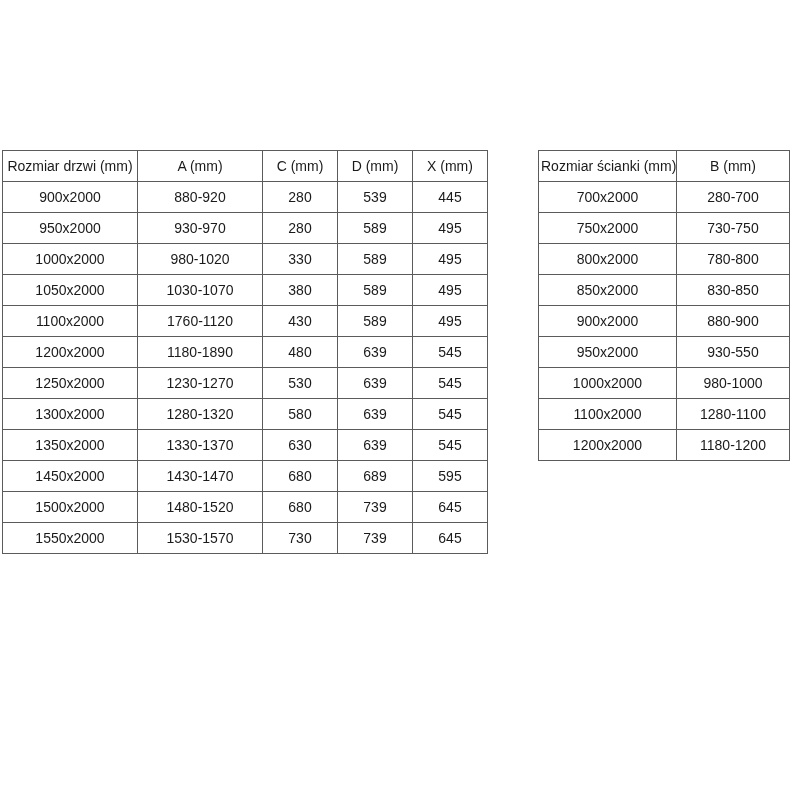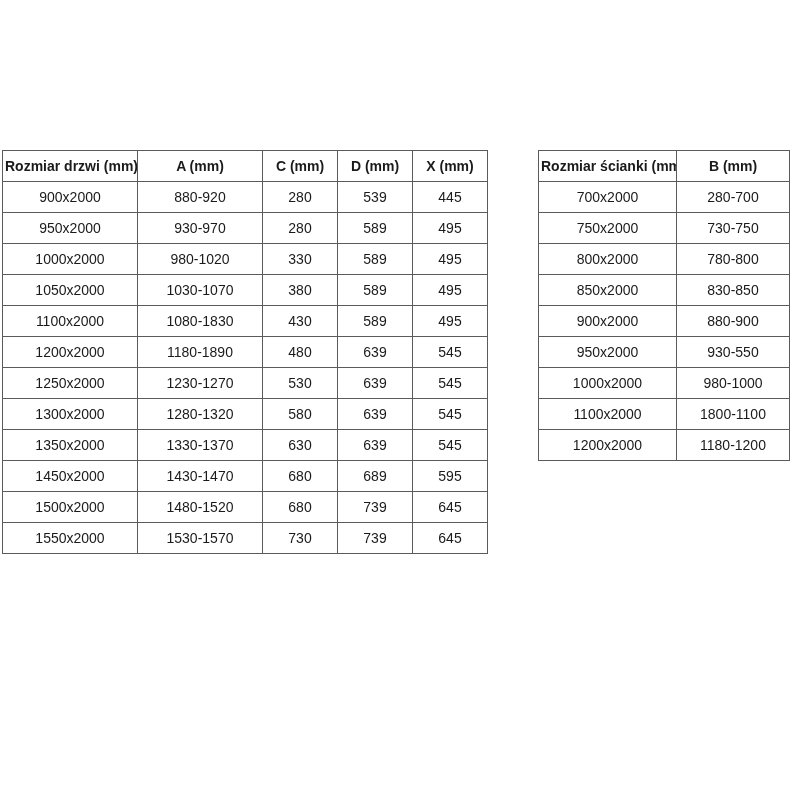--- a/index.html
+++ b/index.html
@@ -24,21 +24,21 @@
 
   .spec-table th, .spec-table td {
     border: 1px solid #5b5b5b;
     text-align: center;
     vertical-align: middle;
     height: 31px;
     padding: 0 2px;
     white-space: nowrap;
     overflow: hidden;
   }
-  .spec-table th { font-weight: bold; }
+  .spec-table th { font-weight: normal; }
   .spec-table td { font-weight: normal; }
 
   
   #doors-table col:nth-child(1) { width: 135px; }
   #doors-table col:nth-child(2) { width: 125px; }
   #doors-table col:nth-child(3) { width: 75px; }
   #doors-table col:nth-child(4) { width: 75px; }
   #doors-table col:nth-child(5) { width: 75px; }
 
   
@@ -91,21 +91,21 @@
         </tr>
         <tr>
           <td>1050x2000</td>
           <td>1030-1070</td>
           <td>380</td>
           <td>589</td>
           <td>495</td>
         </tr>
         <tr>
           <td>1100x2000</td>
-          <td>1080-1830</td>
+          <td>1760-1120</td>
           <td>430</td>
           <td>589</td>
           <td>495</td>
         </tr>
         <tr>
           <td>1200x2000</td>
           <td>1180-1890</td>
           <td>480</td>
           <td>639</td>
           <td>545</td>
@@ -190,21 +190,21 @@
         <tr>
           <td>950x2000</td>
           <td>930-550</td>
         </tr>
         <tr>
           <td>1000x2000</td>
           <td>980-1000</td>
         </tr>
         <tr>
           <td>1100x2000</td>
-          <td>1800-1100</td>
+          <td>1280-1100</td>
         </tr>
         <tr>
           <td>1200x2000</td>
           <td>1180-1200</td>
         </tr>
       </tbody>
     </table>
 
 </div>
 

